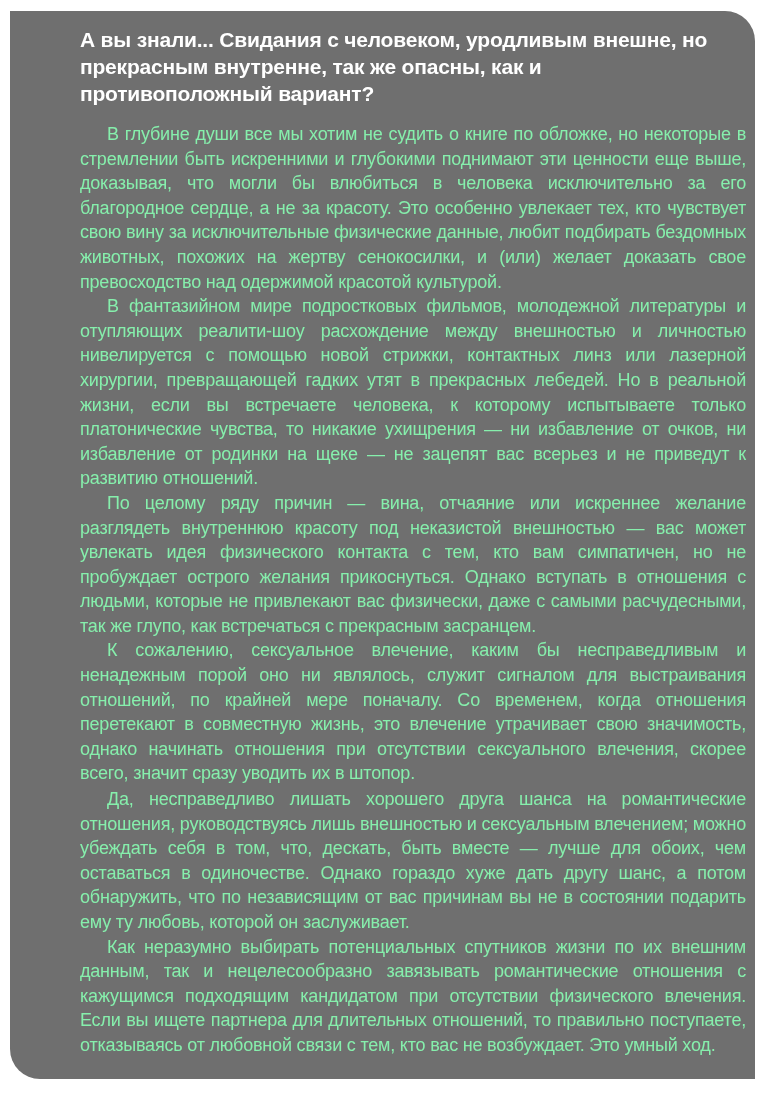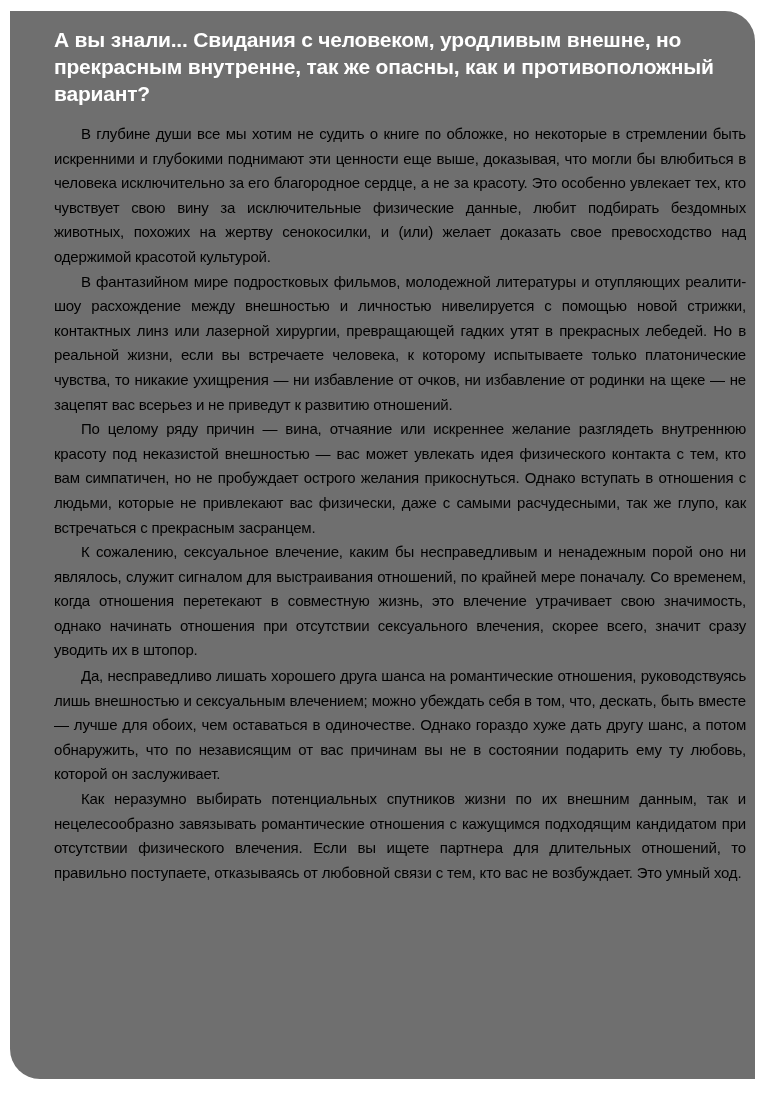--- a/index.html
+++ b/index.html
@@ -16,42 +16,42 @@
   }
   .callout {
     position: absolute;
     left: 10px;
     top: 11px;
     width: 745px;
     height: 1068px;
     box-sizing: border-box;
     background: #6f6f6f;
     border-radius: 0 30px 0 30px;
-    padding: 15px 9px 10px 44px;
+    padding: 15px 9px 10px 70px;
     color: #ffffff;
     overflow: hidden;
   }
   .callout-heading {
     margin: 0 0 15px 0;
     padding-right: 8px;
     font-size: 21px;
     font-weight: bold;
     line-height: 27px;
     letter-spacing: -0.2px;
     text-align: left;
     color: #ffffff;
   }
   .body-para {
     margin: 0;
-    font-size: 15px;
+    font-size: 18px;
     line-height: 24.6px;
     letter-spacing: -0.2px;
     text-align: justify;
     text-indent: 27px;
-    color: #000000;
+    color: #86efac;
   }
   .section-start {
     margin-top: 1px;
   }
 </style>
 </head>
 <body>
 
 <div class="page">
   <section class="callout">

